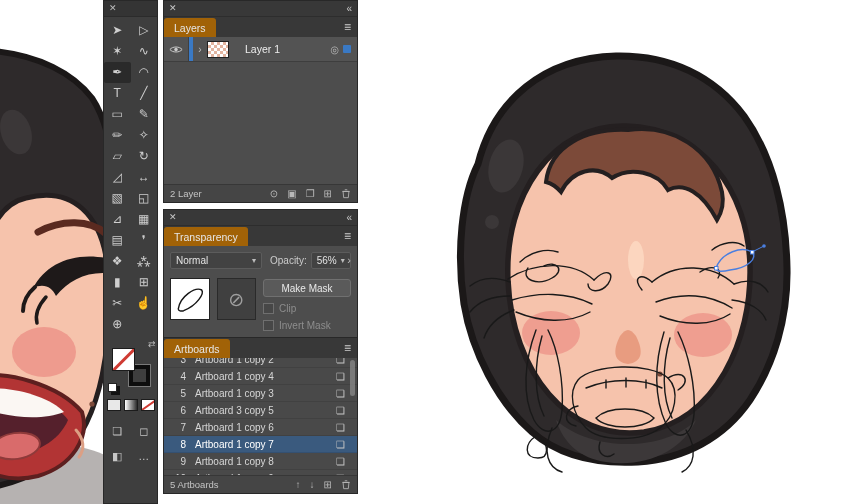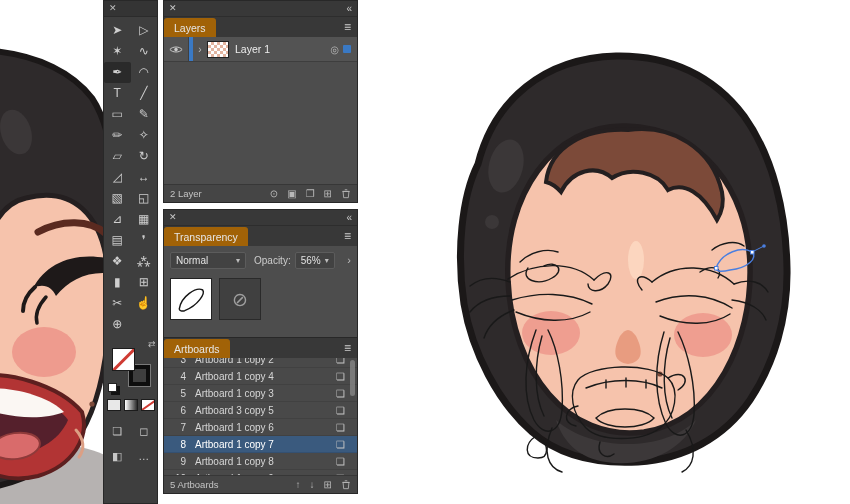--- a/index.html
+++ b/index.html
@@ -43,29 +43,29 @@
   .ticon{width:10px;height:11px;display:block;cursor:pointer;}
 
   
   #layers-panel{top:0;height:203px;}
   .layer-row{height:24px;background:#535353;border-bottom:1px solid #3e3e3e;display:flex;align-items:center;}
   .eyecell{width:24px;height:100%;border-right:1px solid #3f3f3f;display:flex;align-items:center;justify-content:center;}
   .eye{width:14px;height:9px;}
   .selbar{width:4px;height:100%;background:#3a79c4;}
   .exp{width:14px;text-align:center;color:#bbb;font-size:10px;}
   .thumb{width:20px;height:15px;border:1px solid #222;background:#fff;background-image:linear-gradient(45deg,#e3b4a0 25%,transparent 25%,transparent 75%,#e3b4a0 75%),linear-gradient(45deg,#e3b4a0 25%,#fff 25%,#fff 75%,#e3b4a0 75%);background-size:6px 6px;background-position:0 0,3px 3px;}
-  .lname{flex:1;margin-left:6px;font-size:10.5px;color:#ededed;}
+  .lname{flex:1;margin-left:16px;font-size:10.5px;color:#ededed;}
   .target{color:#b8b8b8;font-size:10px;margin-right:4px;}
   .selsq{width:8px;height:8px;background:#3a79c4;border-radius:1px;margin-right:6px;}
 
   
   #transparency-panel{top:209px;height:135px;}
   .t-row1{margin:6px 6px 0;display:flex;align-items:center;position:relative;}
   .dd{background:#424242;border:1px solid #5c5c5c;border-radius:2px;height:17px;display:inline-flex;align-items:center;justify-content:space-between;padding:0 5px;font-size:10px;color:#e2e2e2;box-sizing:border-box;cursor:pointer;}
-  .dd-blend{width:76px;}
+  .dd-blend{width:92px;}
   .dd-op{width:40px;margin-left:4px;}
   .caret{font-size:8px;color:#bdbdbd;margin-left:4px;}
   .oplabel{font-size:10px;color:#cccccc;margin-left:8px;}
   .p-arrow{position:absolute;right:0;top:2px;color:#bdbdbd;font-size:11px;cursor:pointer;}
   .t-row2{margin:9px 6px 0;display:flex;gap:7px;}
   .thumb-obj{width:40px;height:40px;background:#fff;border:1px solid #222;display:flex;align-items:center;justify-content:center;}
   .thumb-obj svg{width:36px;height:36px;}
   .thumb-mask{width:40px;height:40px;background:#404040;border:1px solid #2a2a2a;display:flex;align-items:center;justify-content:center;color:#9f9f9f;font-size:19px;}
   .t-right{flex:1;display:flex;flex-direction:column;gap:6px;padding-top:1px;}
   .mkmask{height:18px;width:88px;background:#5a5a5a;border:1px solid #707070;border-radius:3px;color:#e8e8e8;font-size:10px;font-family:"Liberation Sans",sans-serif;cursor:pointer;padding:0;}
@@ -278,20 +278,31 @@
     </div>
     <div class="t-row2">
       <span class="thumb-obj">
         <svg viewBox="0 0 40 40">
           <path d="M7 31 C9 17 26 6 33 10 C36 14 28 27 13 33 C10 34 7 33 7 31 Z" fill="none" stroke="#151515" stroke-width="1.6"></path>
         </svg>
       </span>
       <span class="thumb-mask">
         <span>⊘</span>
       </span>
+      <div class="t-right">
+        <button class="mkmask">Make Mask</button>
+        <label class="chk">
+          <span class="box"></span>
+          <span>Clip</span>
+        </label>
+        <label class="chk">
+          <span class="box"></span>
+          <span>Invert Mask</span>
+        </label>
+      </div>
     </div>
   </section>
 
   <section class="panel" id="artboards-panel">
     <div class="tabrow">
       <span class="tab">Artboards</span>
       <span class="menu">≡</span>
     </div>
     <div class="ab-list">
       <div class="ab-row">

